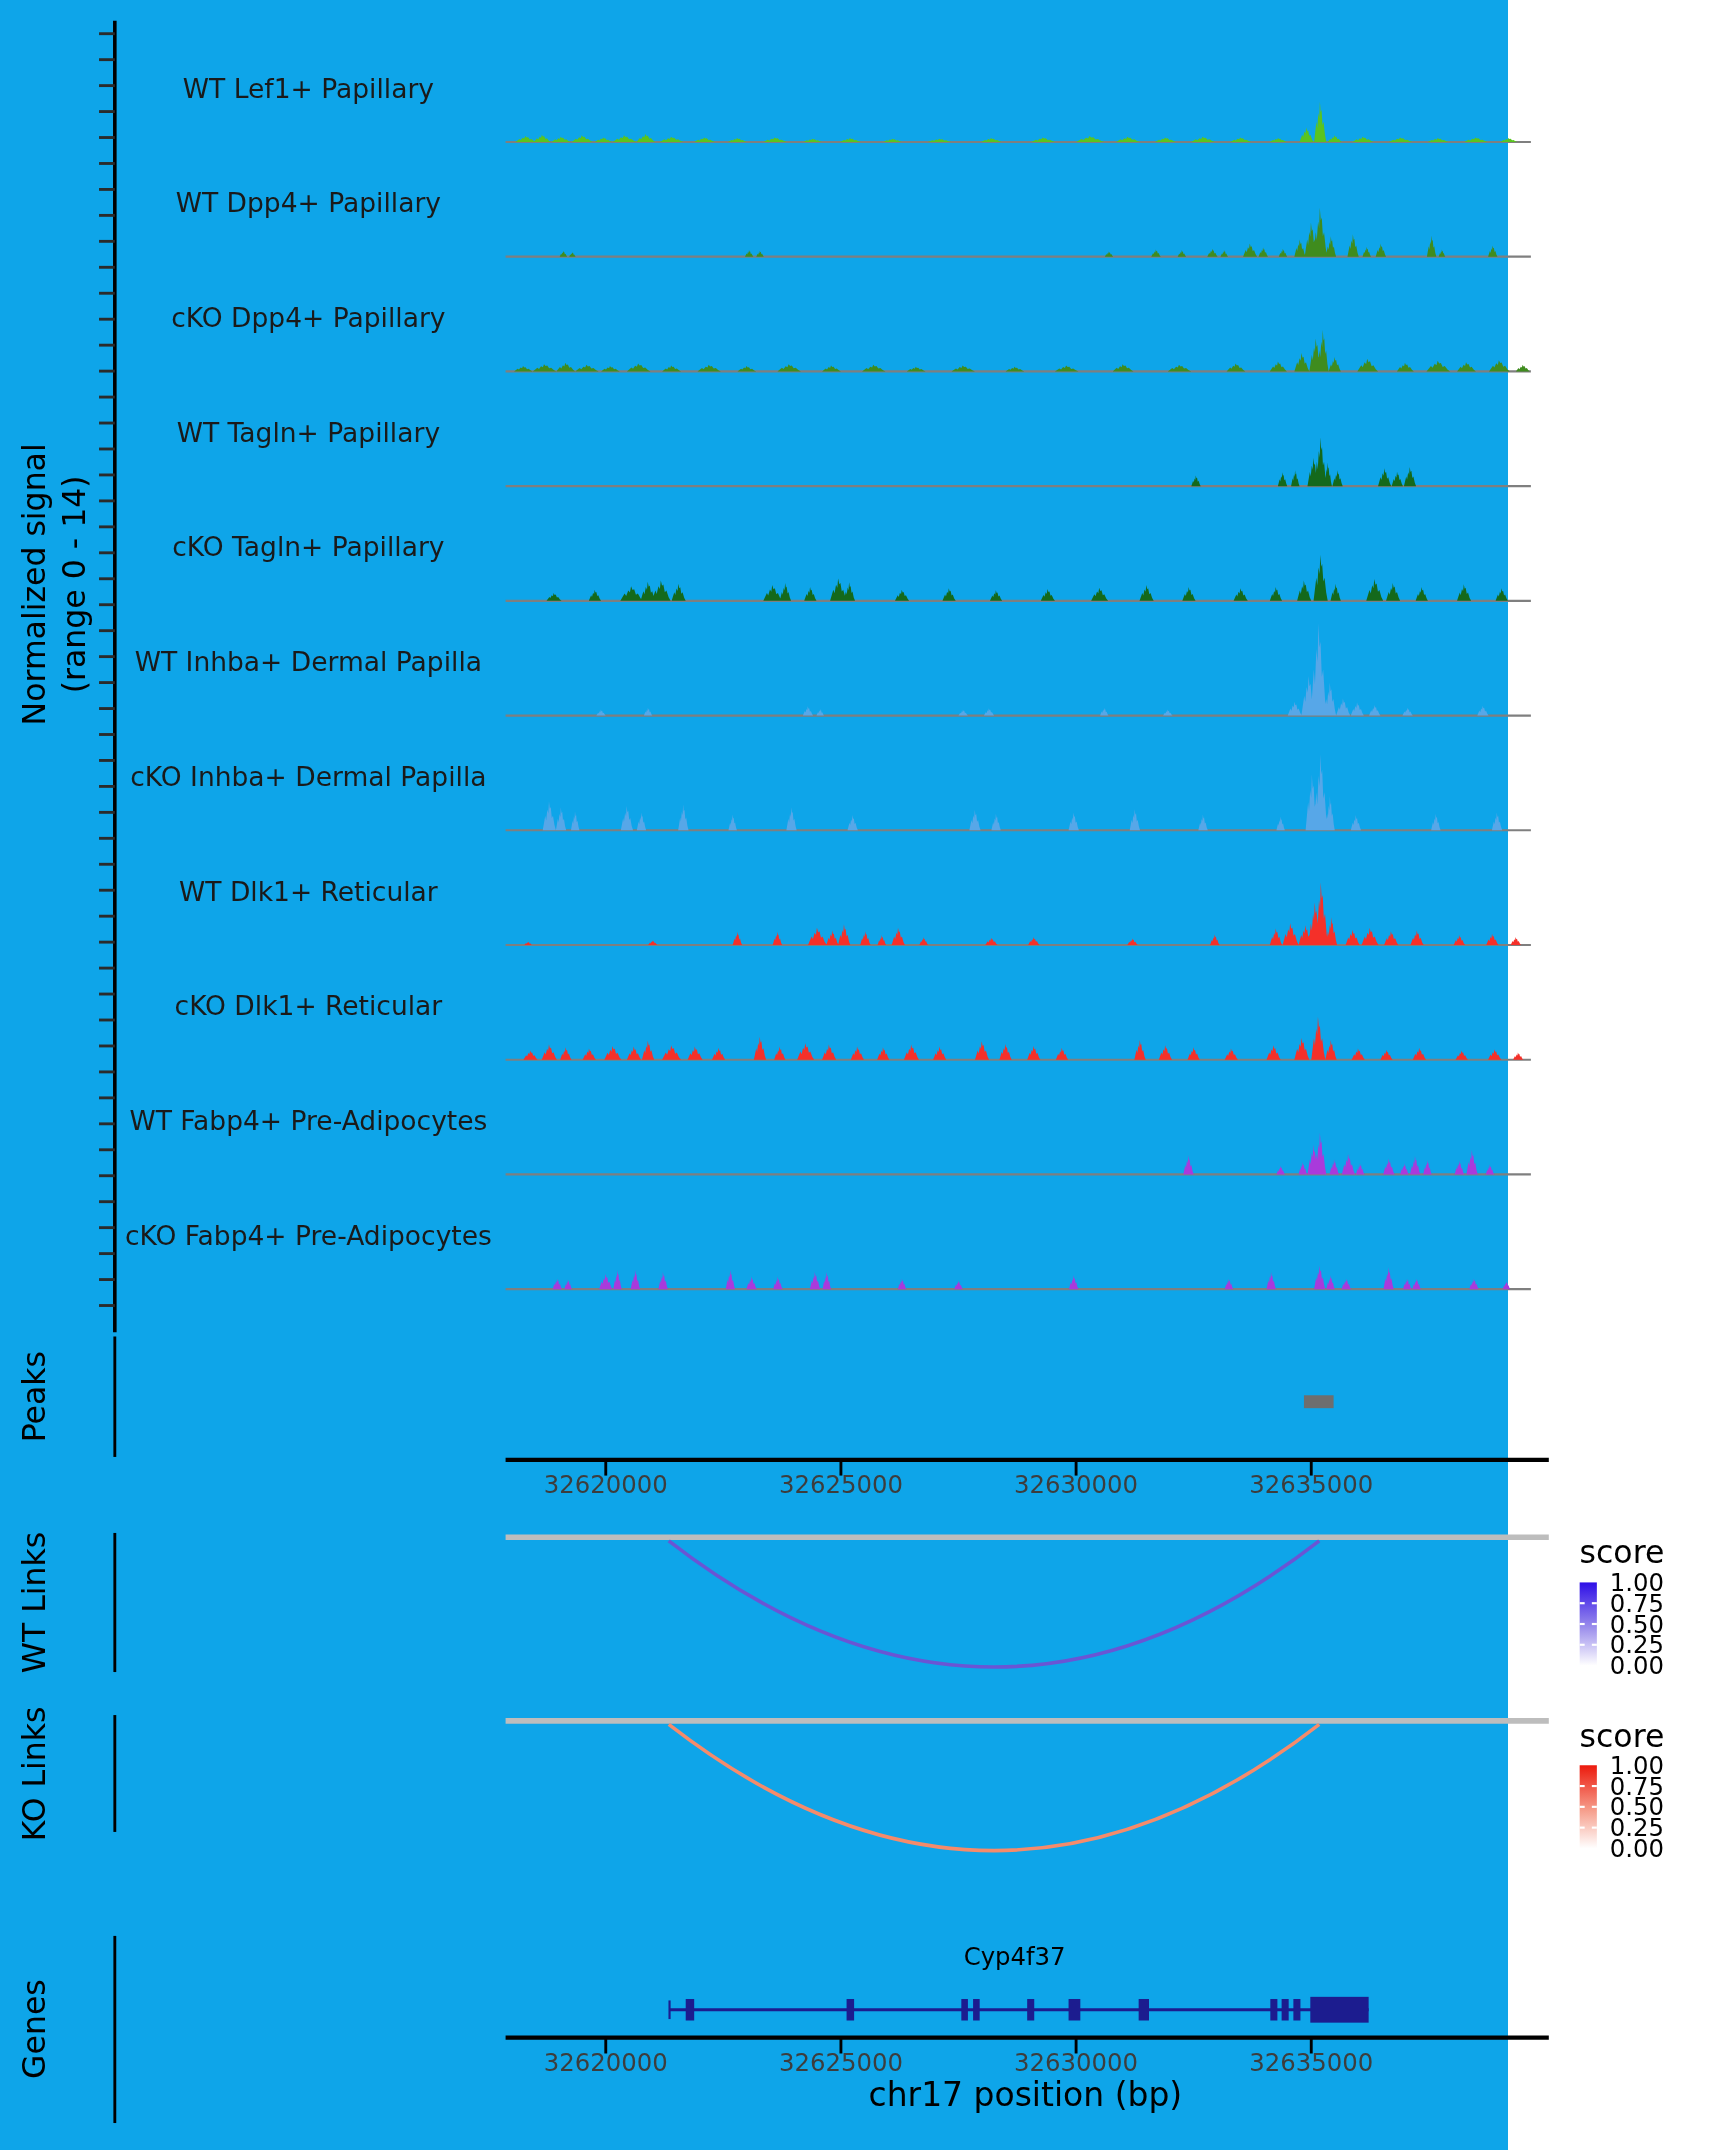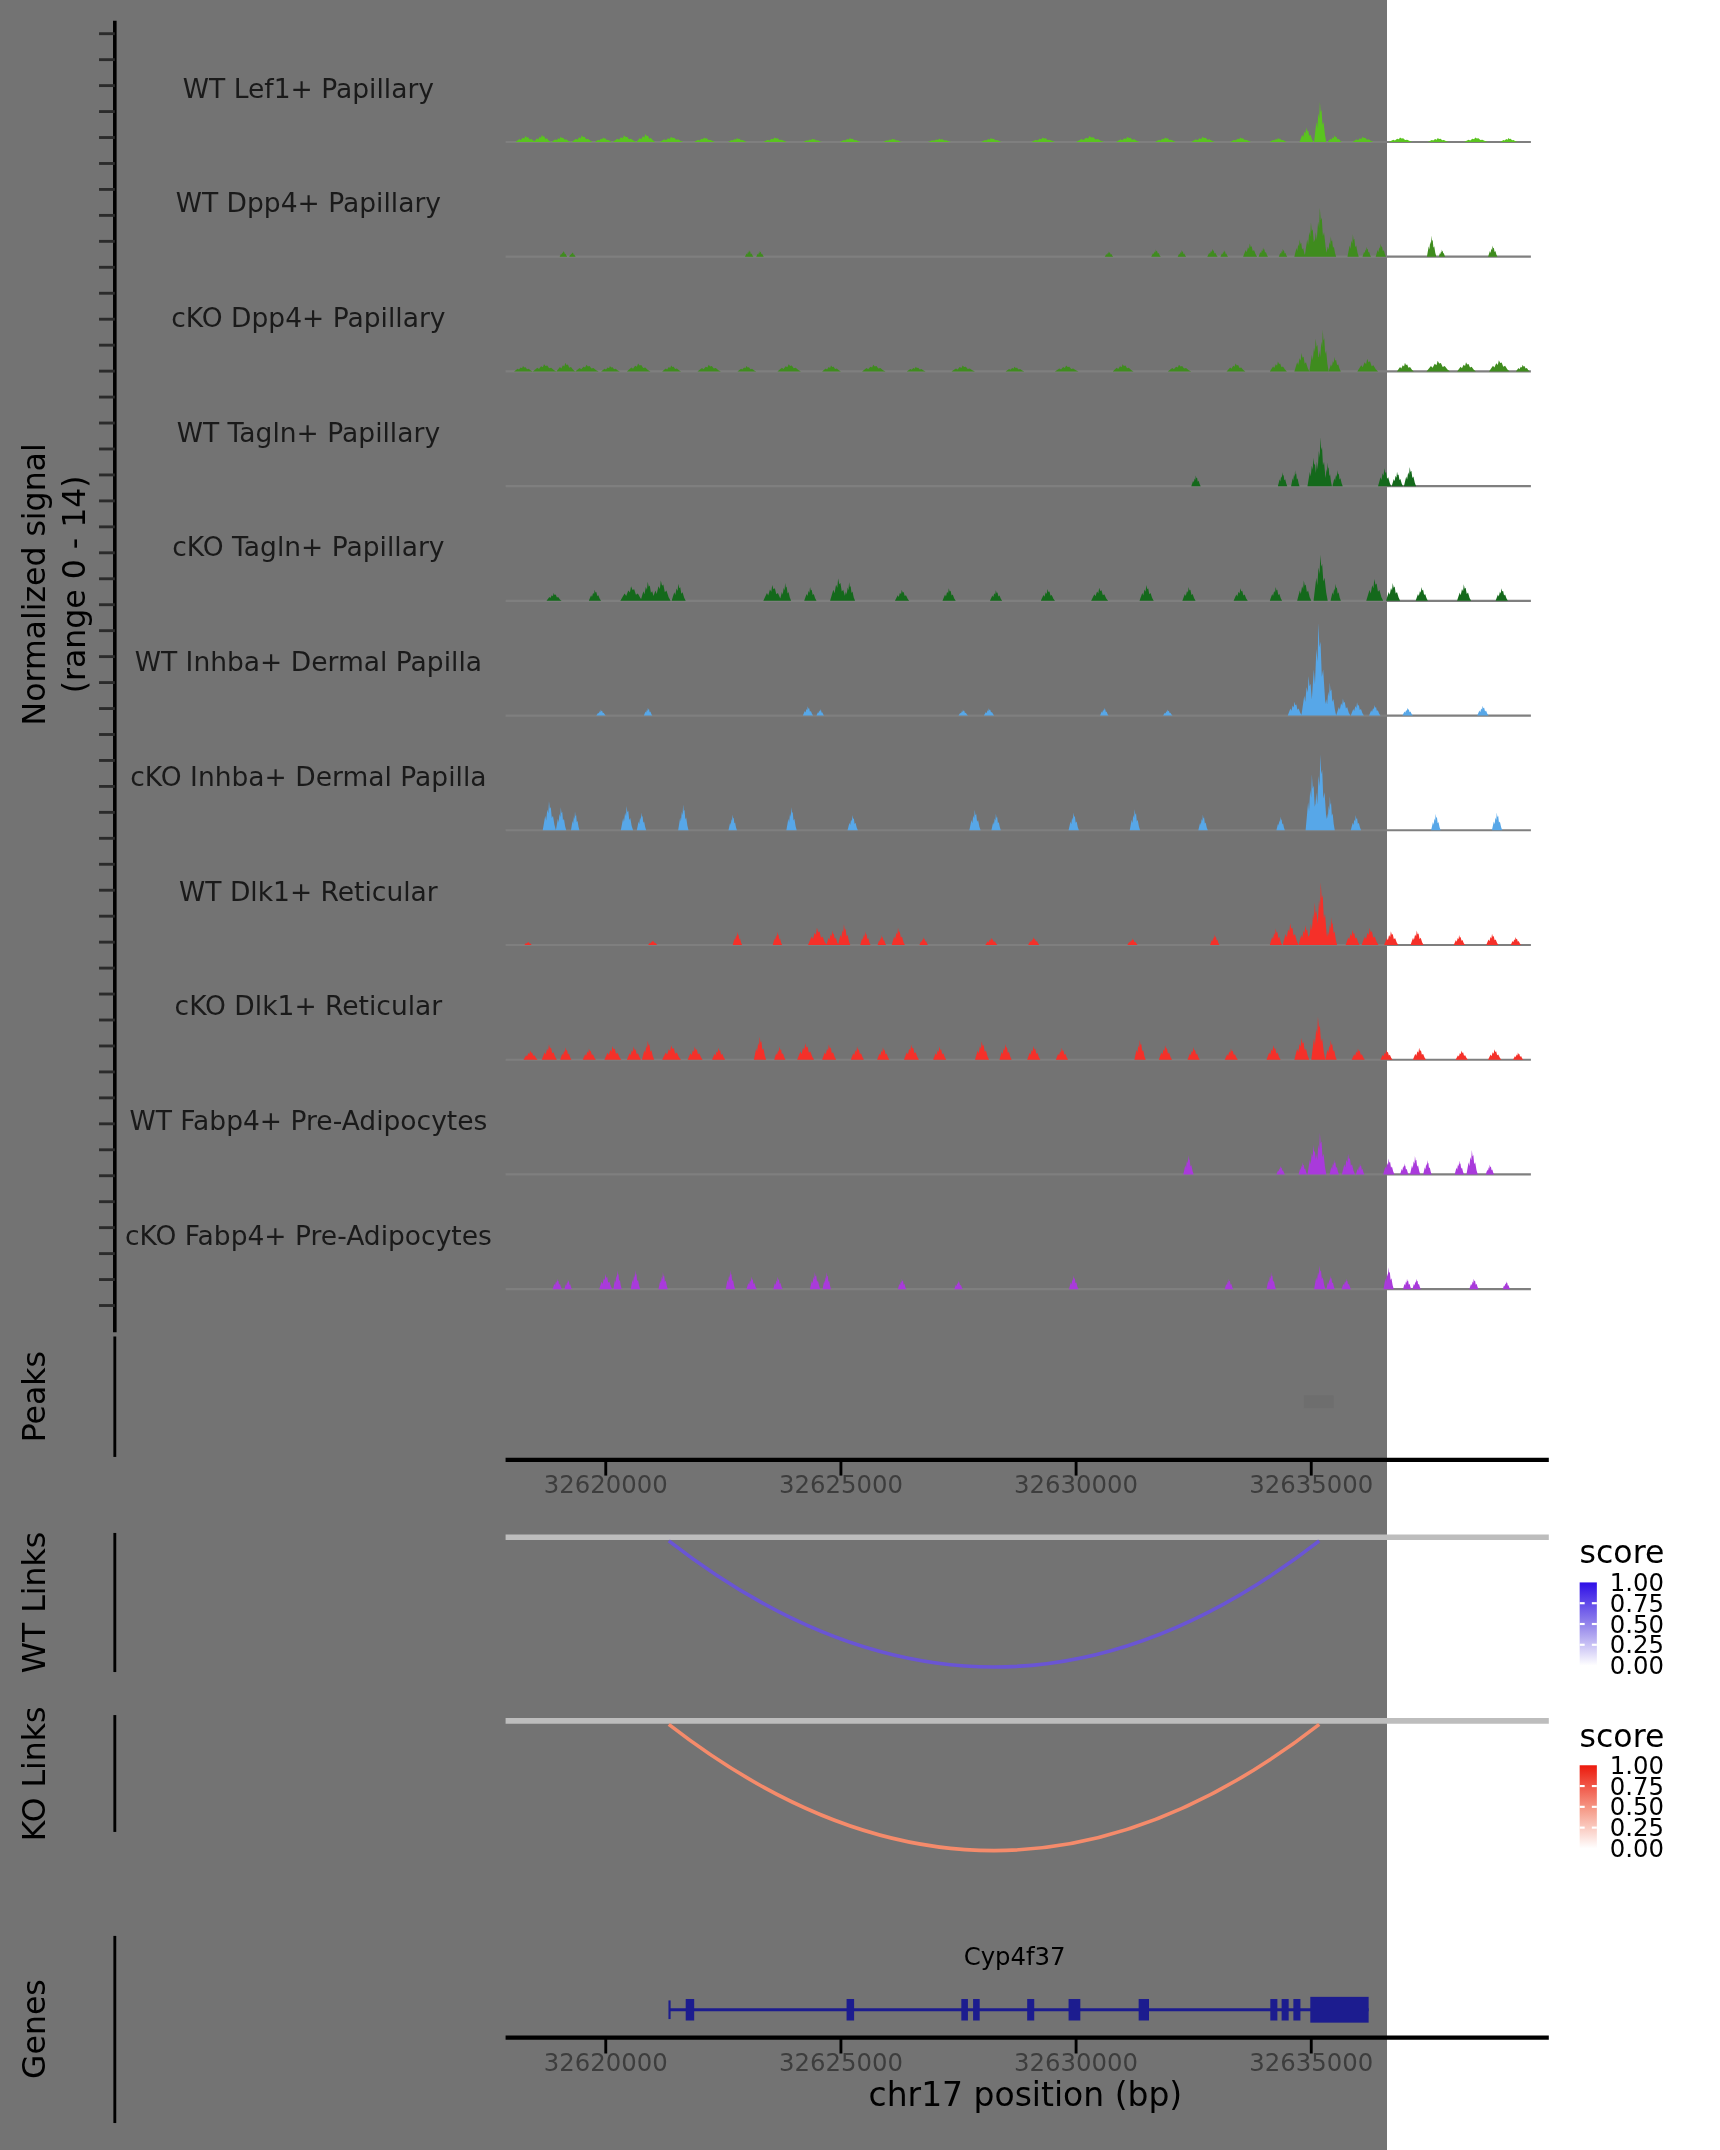--- a/index.html
+++ b/index.html
@@ -1,16 +1,16 @@
 <!DOCTYPE html>
 <html style="font-size:11.5px"><head>
 <meta charset="utf-8">
 <style>
   html,body{margin:0;padding:0;background:#ffffff;}
-  #canvas{position:relative;width:1387px;height:2151px;background:#737373;font-family:"DejaVu Sans",sans-serif;}
+  #canvas{position:relative;width:1508px;height:2151px;background:#0ea5e9;font-family:"DejaVu Sans",sans-serif;}
   svg{font-family:"DejaVu Sans",sans-serif;}
   .axbig{font-size:44px;fill:#000000;}
   .sectionlab{font-size:44px;fill:#000000;}
   .legtitle{font-size:44px;fill:#000000;}
   .genename{font-size:34px;fill:#000000;}
   .xlab{font-size:46px;fill:#000000;}
 </style>
 </head>
 <body>
 

